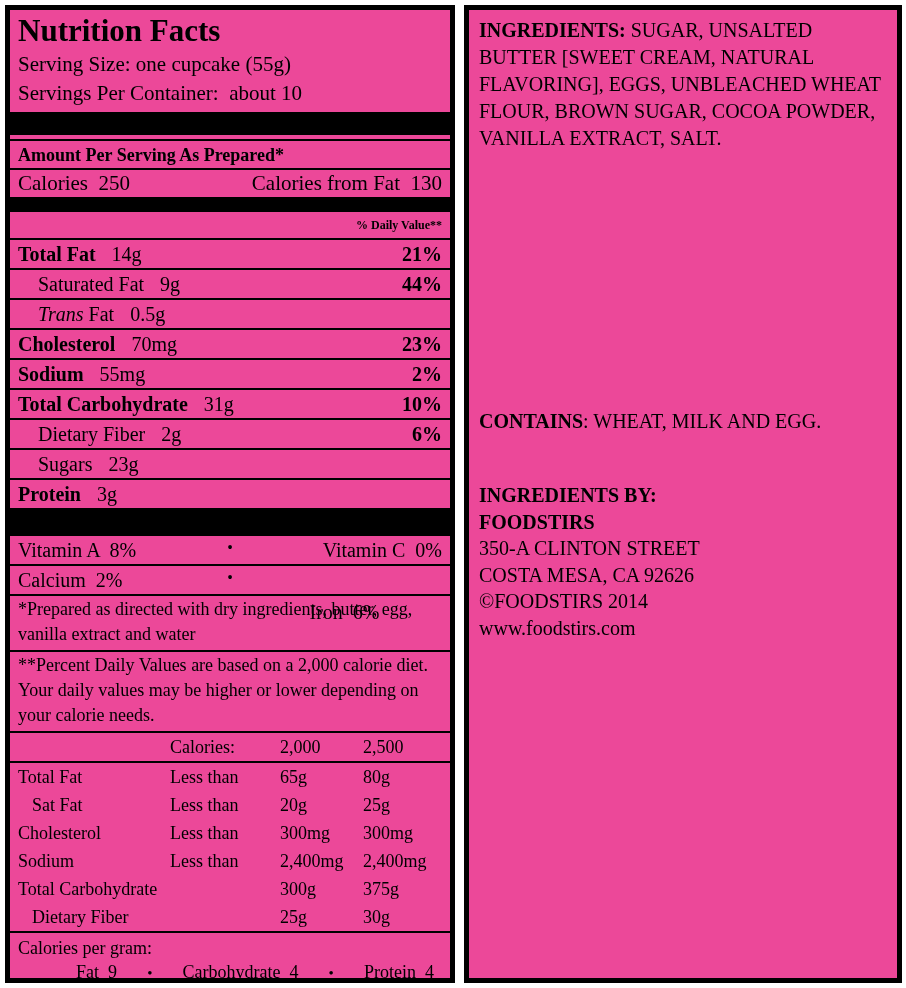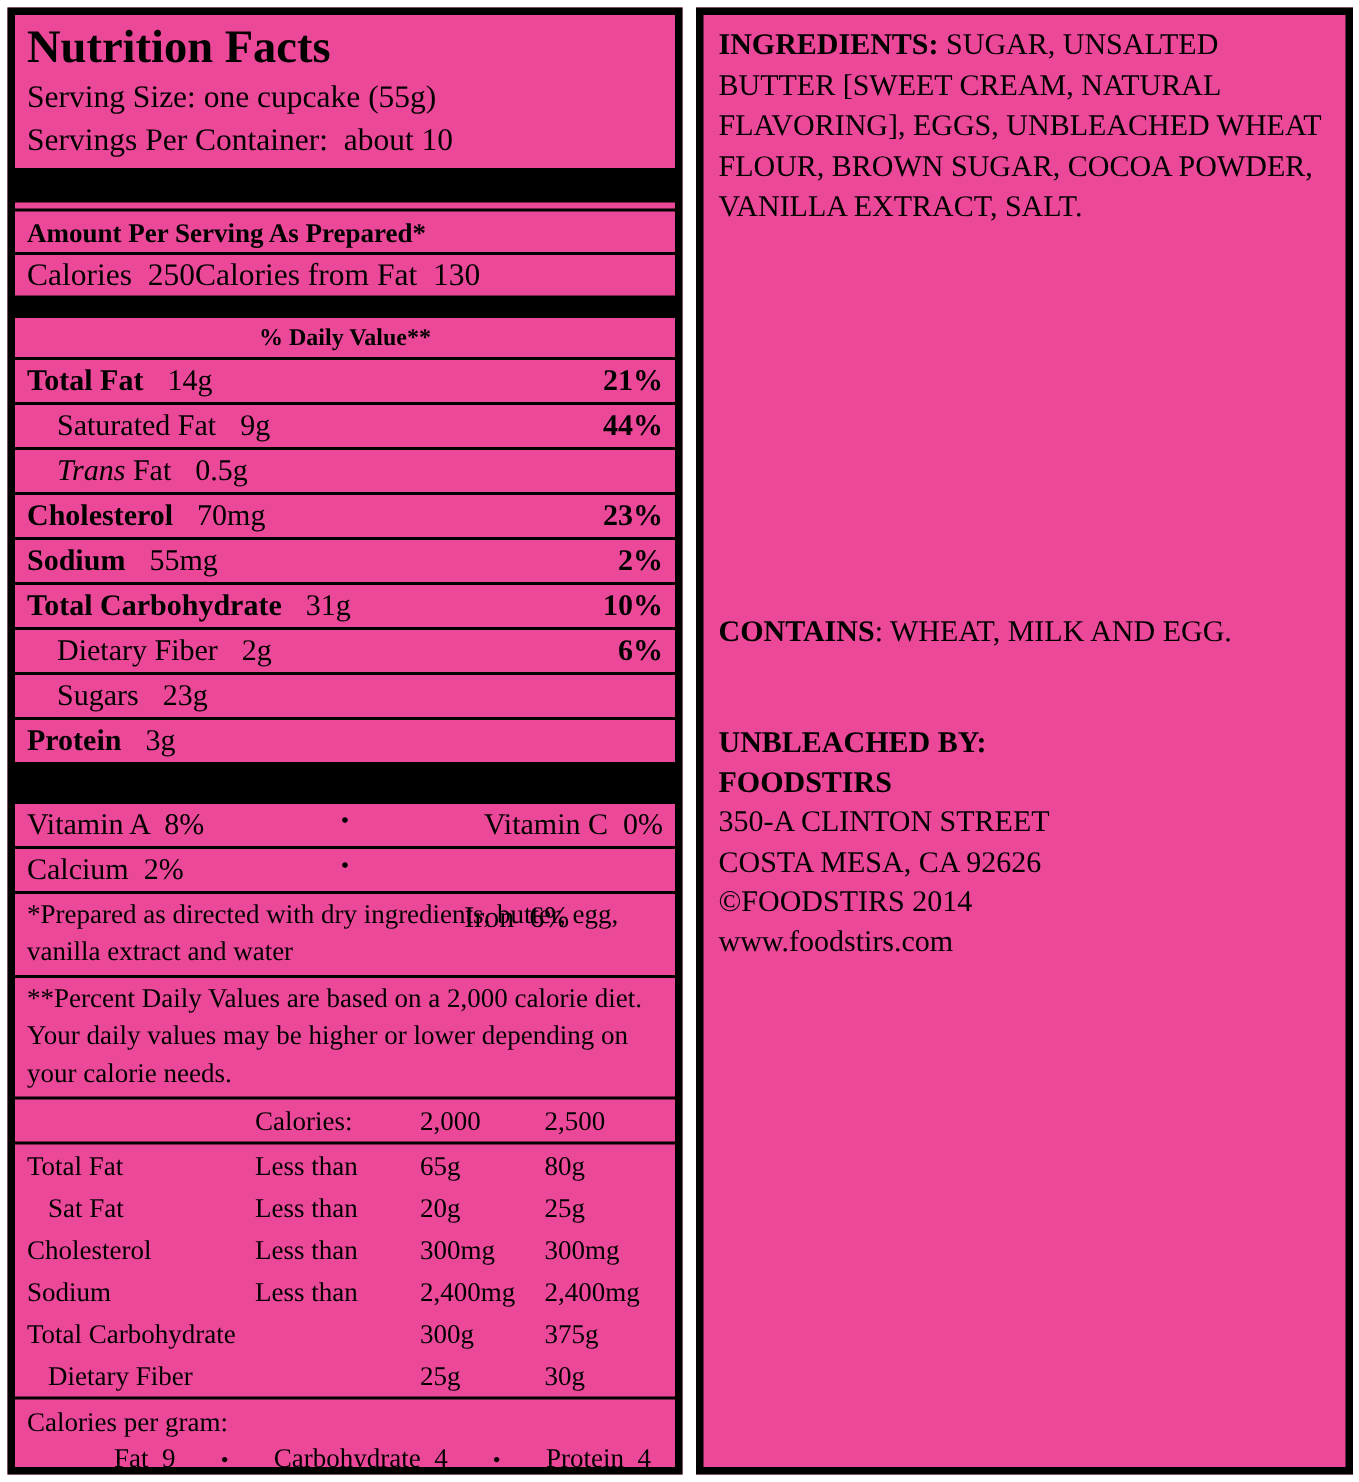--- a/index.html
+++ b/index.html
@@ -17,24 +17,24 @@
   .sline{font-size:21px;line-height:29px;white-space:pre-wrap;}
 
   .bar{background:#000;width:100%;}
   .bar1{height:23px;}
   .gap4{height:4px;}
   .bar2{height:15px;}
   .bar3{height:28px;}
 
   .aps{font-size:18px;font-weight:bold;padding:3px 8px 2px;
        border-top:2px solid #000;border-bottom:2px solid #000;line-height:22px;}
-  .calrow{display:flex;padding:1px 8px 2px;
+  .calrow{display:flex;justify-content:space-between;padding:1px 8px 2px;
           font-size:21px;line-height:24px;white-space:pre-wrap;}
 
-  .dvh{text-align:center;font-weight:bold;font-size:16px;padding:3px 8px 2px;
+  .dvh{text-align:right;font-weight:bold;font-size:12px;padding:3px 8px 2px;
        border-bottom:2px solid #000;line-height:21px;}
 
   .nrow{display:flex;align-items:baseline;padding:3px 8px 0;font-size:20px;
         height:28px;box-sizing:border-box;}
   .nrow + .nrow{border-top:2px solid #000;height:30px;}
   .nname{white-space:pre;}
   .b{font-weight:bold;}
   .ind{padding-left:20px;}
   .namt{margin-left:16px;white-space:pre;}
   .ndv{margin-left:auto;font-weight:bold;}
@@ -209,20 +209,20 @@
 
   <div class="rp-block ingredients">
     <b>INGREDIENTS:</b><span> SUGAR, UNSALTED BUTTER [SWEET CREAM, NATURAL FLAVORING], EGGS, UNBLEACHED WHEAT FLOUR, BROWN SUGAR, COCOA POWDER, VANILLA EXTRACT, SALT.</span>
   </div>
 
   <div class="rp-block contains">
     <b>CONTAINS</b><span>: WHEAT, MILK AND EGG.</span>
   </div>
 
   <div class="rp-block distributed">
-    <div><b>UNBLEACHED BY:</b></div>
+    <div><b>INGREDIENTS BY:</b></div>
     <div><b>FOODSTIRS</b></div>
     <div>350-A CLINTON STREET</div>
     <div>COSTA MESA, CA 92626</div>
     <div>©FOODSTIRS 2014</div>
     <div>www.foodstirs.com</div>
   </div>
 </div>
 
 </body></html>

